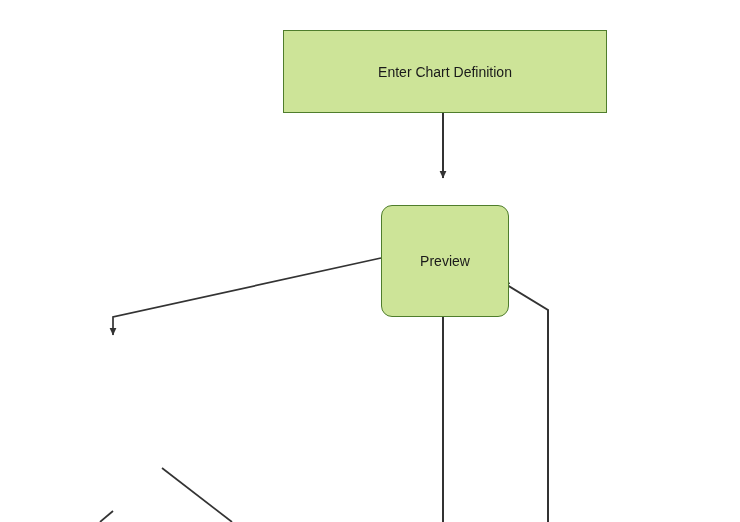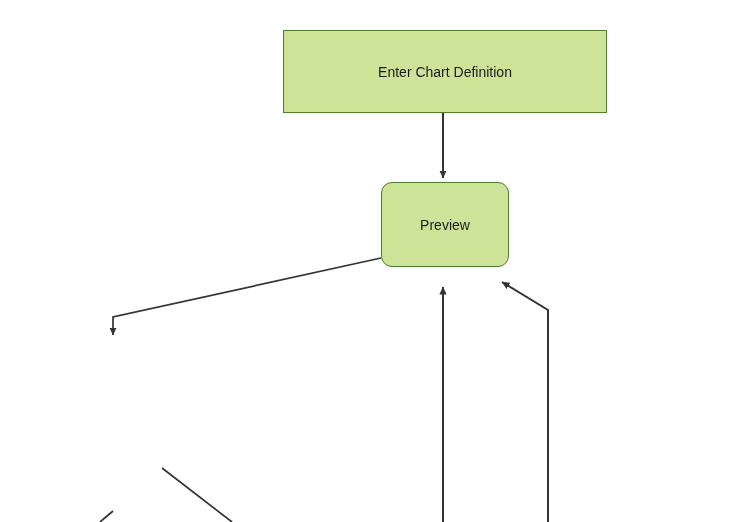--- a/index.html
+++ b/index.html
@@ -85,18 +85,18 @@
 
     <path d="M113,511 L100,522" stroke="#333333" stroke-width="1.7" fill="none"></path>
 
     <path d="M162,468 L232,522" stroke="#333333" stroke-width="1.7" fill="none"></path>
   </svg>
 
   <div class="node node-rect" style="left:283px; top:30px; width:324px; height:83px;">
     <span class="label">Enter Chart Definition</span>
   </div>
 
-  <div class="node node-round" style="left:381px; top:182px; width:128px; height:85px;">
+  <div class="node node-round" style="left:381px; top:205px; width:128px; height:112px;">
     <span class="label">Preview</span>
   </div>
 
 
 </div>
 
 </body></html>

